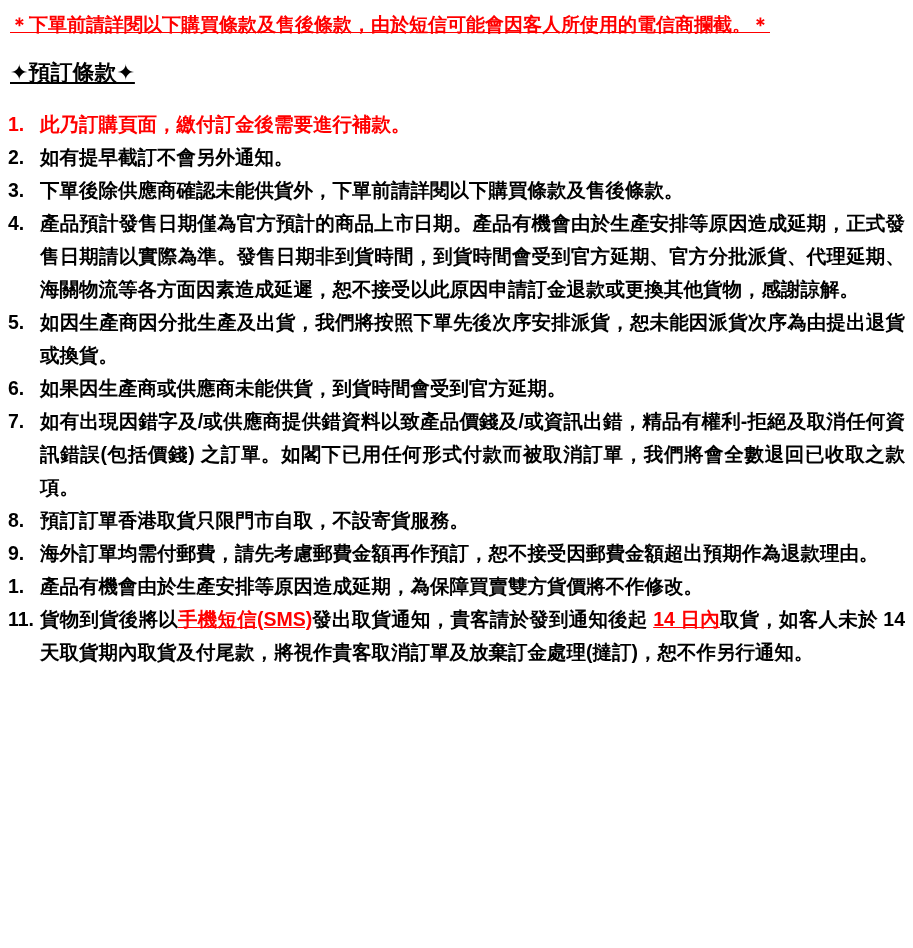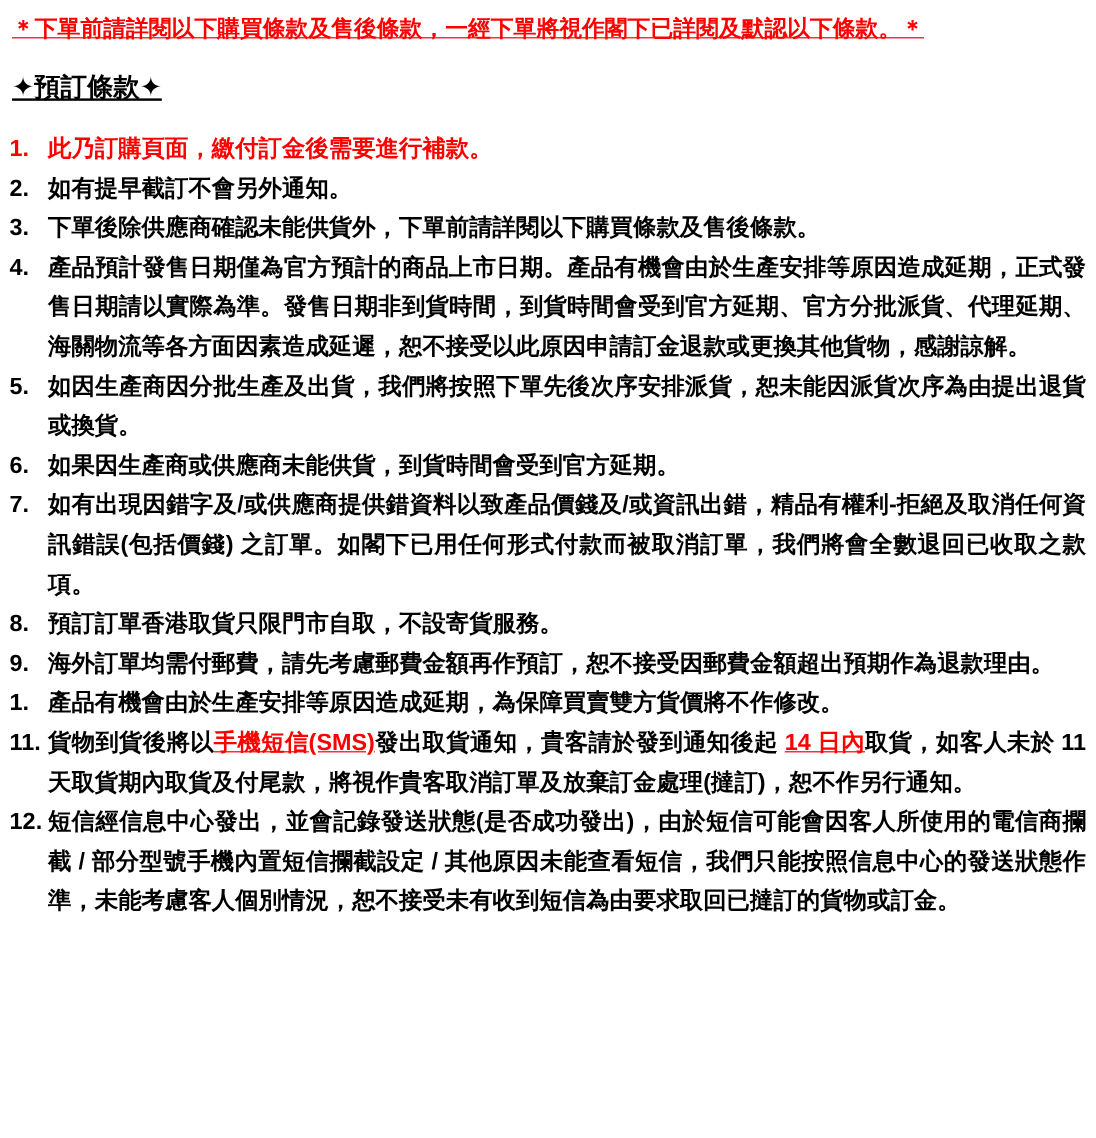--- a/index.html
+++ b/index.html
@@ -46,21 +46,21 @@
     color: #0000ee;
     text-decoration: underline;
     cursor: pointer;
   }
 </style>
 </head>
 <body>
 
 <div class="page">
 
-  <div class="notice">＊下單前請詳閱以下購買條款及售後條款，一經下單將視作閣下已詳閱及默認以下條款。＊</div>
+  <div class="notice">＊下單前請詳閱以下購買條款及售後條款，由於短信可能會因客人所使用的電信商攔截。＊</div>
 
   <div>
     <span class="section-title">✦預訂條款✦</span>
   </div>
 
   <div class="terms-list">
 
     <div class="term red-item">
       <span class="term-num">1.</span>
       <span class="term-text">此乃訂購頁面，繳付訂金後需要進行補款。</span>
@@ -106,23 +106,19 @@
       <span class="term-text">海外訂單均需付郵費，請先考慮郵費金額再作預訂，恕不接受因郵費金額超出預期作為退款理由。</span>
     </div>
 
     <div class="term">
       <span class="term-num">1.</span>
       <span class="term-text">產品有機會由於生產安排等原因造成延期，為保障買賣雙方貨價將不作修改。</span>
     </div>
 
     <div class="term">
       <span class="term-num">11.</span>
-      <span class="term-text"><span>貨物到貨後將以</span><span class="hl-red">手機短信(SMS)</span><span>發出取貨通知，貴客請於發到通知後起 </span><span class="hl-red">14 日內</span><span>取貨，如客人未於 11 天取貨期內取貨及付尾款，將視作貴客取消訂單及放棄訂金處理(撻訂)，恕不作另行通知。</span></span>
+      <span class="term-text"><span>貨物到貨後將以</span><span class="hl-red">手機短信(SMS)</span><span>發出取貨通知，貴客請於發到通知後起 </span><span class="hl-red">14 日內</span><span>取貨，如客人未於 14 天取貨期內取貨及付尾款，將視作貴客取消訂單及放棄訂金處理(撻訂)，恕不作另行通知。</span></span>
     </div>
 
-    <div class="term">
-      <span class="term-num">12.</span>
-      <span class="term-text">短信經信息中心發出，並會記錄發送狀態(是否成功發出)，由於短信可能會因客人所使用的電信商攔截 / 部分型號手機內置短信攔截設定 / 其他原因未能查看短信，我們只能按照信息中心的發送狀態作準，未能考慮客人個別情況，恕不接受未有收到短信為由要求取回已撻訂的貨物或訂金。</span>
-    </div>
 
 
   </div>
 </div>
 
 </body></html>

